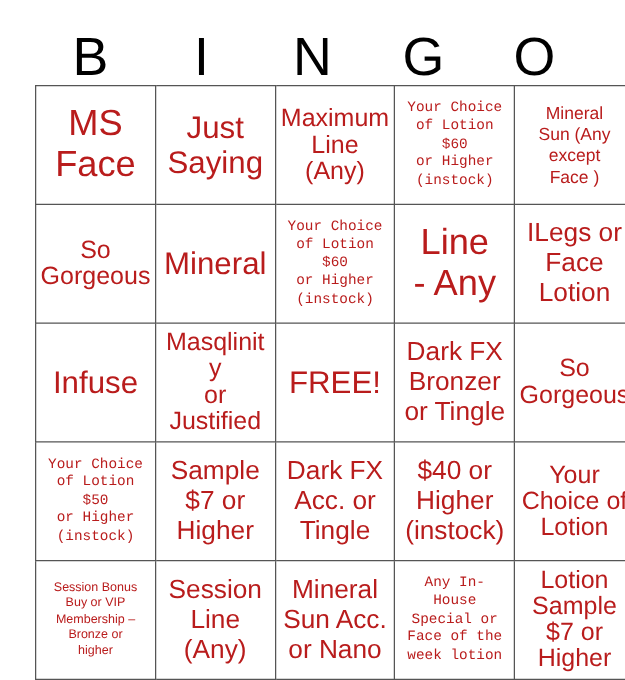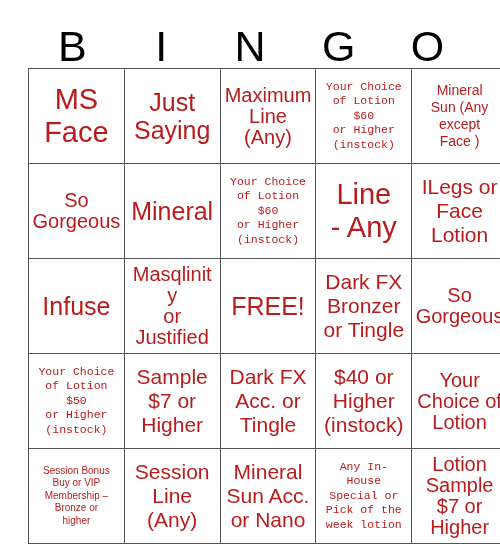--- a/index.html
+++ b/index.html
@@ -203,21 +203,21 @@
           </td>
         <td>
             <span class="cell-text s-lg">Mineral
 Sun Acc.
 or Nano</span>
           </td>
         <td>
             <span class="cell-text s-xs">Any In-
 House
 Special or
-Pick of the
+Face of the
 week lotion</span>
           </td>
         <td>
             <span class="cell-text s-md">Lotion
 Sample
 $7 or
 Higher</span>
           </td>
       </tr>
     </tbody>

